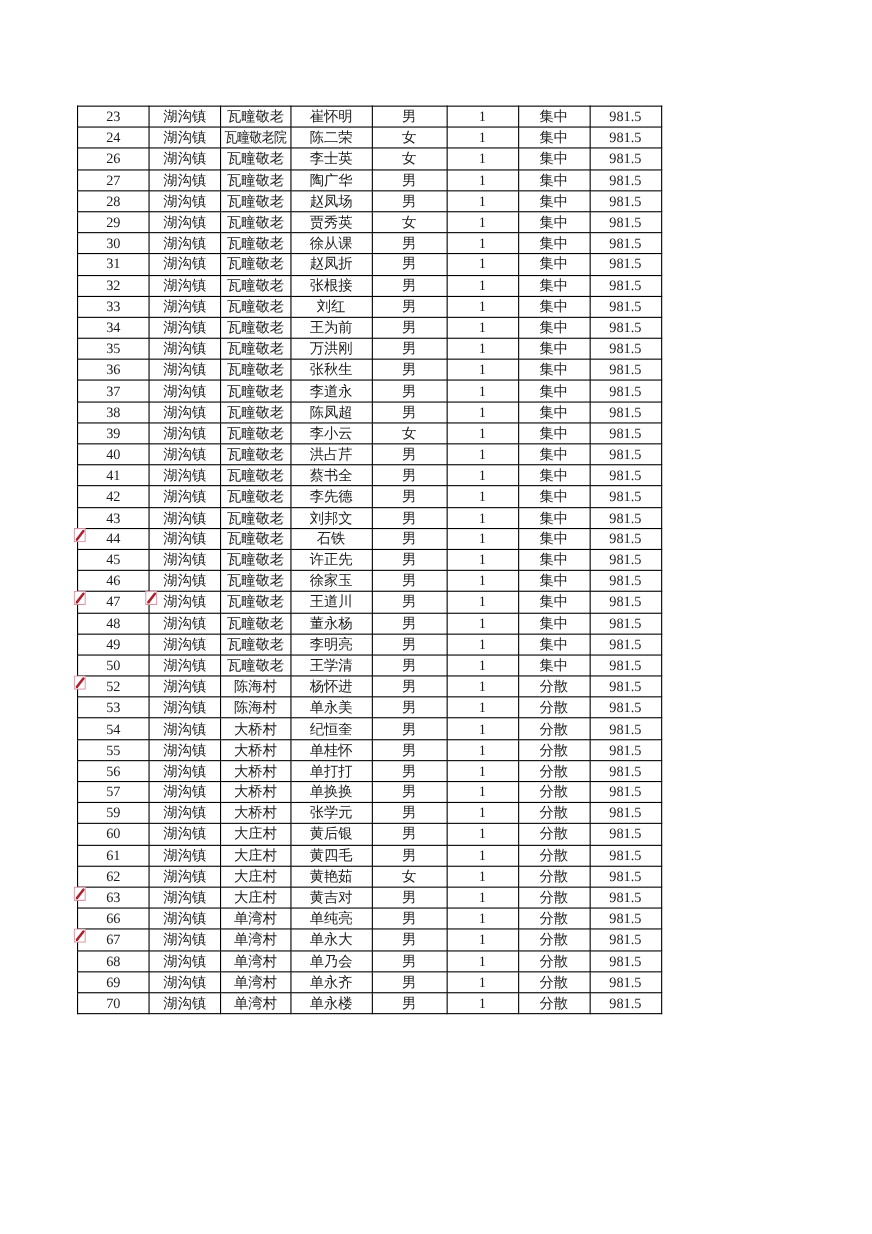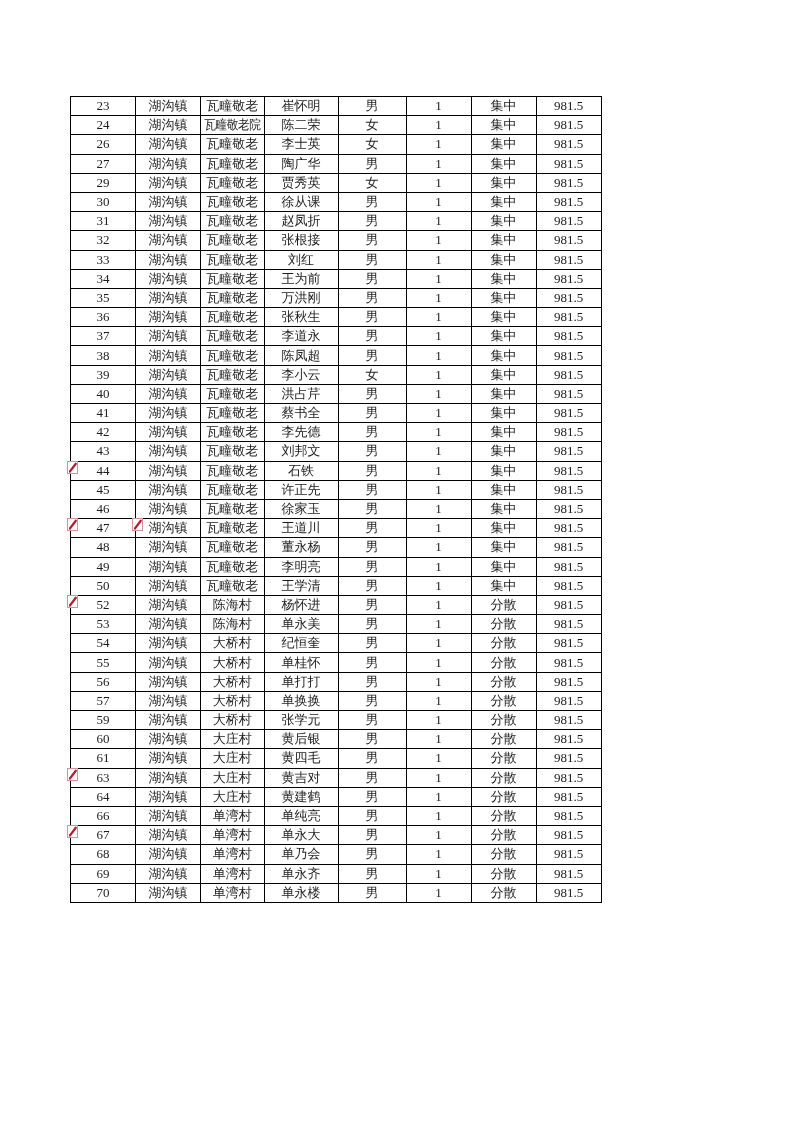--- a/index.html
+++ b/index.html
@@ -100,20 +100,30 @@
           <td><span>27</span></td>
           <td><span>湖沟镇</span></td>
           <td><span>瓦疃敬老</span></td>
           <td><span>陶广华</span></td>
           <td><span>男</span></td>
           <td><span>1</span></td>
           <td><span>集中</span></td>
           <td><span>981.5</span></td>
         </tr>
         <tr>
+          <td><span>28</span></td>
+          <td><span>湖沟镇</span></td>
+          <td><span>瓦疃敬老</span></td>
+          <td><span>赵凤场</span></td>
+          <td><span>男</span></td>
+          <td><span>1</span></td>
+          <td><span>集中</span></td>
+          <td><span>981.5</span></td>
+        </tr>
+        <tr>
           <td><span>29</span></td>
           <td><span>湖沟镇</span></td>
           <td><span>瓦疃敬老</span></td>
           <td><span>贾秀英</span></td>
           <td><span>女</span></td>
           <td><span>1</span></td>
           <td><span>集中</span></td>
           <td><span>981.5</span></td>
         </tr>
         <tr>
@@ -434,46 +444,46 @@
           <td><span>61</span></td>
           <td><span>湖沟镇</span></td>
           <td><span>大庄村</span></td>
           <td><span>黄四毛</span></td>
           <td><span>男</span></td>
           <td><span>1</span></td>
           <td><span>分散</span></td>
           <td><span>981.5</span></td>
         </tr>
         <tr>
+          <td><span>62</span></td>
+          <td><span>湖沟镇</span></td>
+          <td><span>大庄村</span></td>
+          <td><span>黄艳茹</span></td>
+          <td><span>女</span></td>
+          <td><span>1</span></td>
+          <td><span>分散</span></td>
+          <td><span>981.5</span></td>
+        </tr>
+        <tr>
           <td><span>63</span><span class="marker">
               <svg width="11" height="13" viewBox="0 0 11 13" xmlns="http://www.w3.org/2000/svg">
                 <rect x="0.5" y="0.5" width="10" height="12" fill="#ffffff" stroke="#d4919e" stroke-width="1"></rect>
                 <path d="M3 10.4 L8.8 2.8" stroke="#b01f2d" stroke-width="2.3" stroke-linecap="round" fill="none"></path>
                 <path d="M1.9 11.6 L4.2 11 L2.7 9.4 Z" fill="#b01f2d"></path>
               </svg>
             </span></td>
           <td><span>湖沟镇</span></td>
           <td><span>大庄村</span></td>
           <td><span>黄吉对</span></td>
           <td><span>男</span></td>
           <td><span>1</span></td>
           <td><span>分散</span></td>
           <td><span>981.5</span></td>
         </tr>
         <tr>
-          <td><span>64</span></td>
-          <td><span>湖沟镇</span></td>
-          <td><span>大庄村</span></td>
-          <td><span>黄建鹤</span></td>
-          <td><span>男</span></td>
-          <td><span>1</span></td>
-          <td><span>分散</span></td>
-          <td><span>981.5</span></td>
-        </tr>
-        <tr>
           <td><span>66</span></td>
           <td><span>湖沟镇</span></td>
           <td><span>单湾村</span></td>
           <td><span>单纯亮</span></td>
           <td><span>男</span></td>
           <td><span>1</span></td>
           <td><span>分散</span></td>
           <td><span>981.5</span></td>
         </tr>
         <tr>

